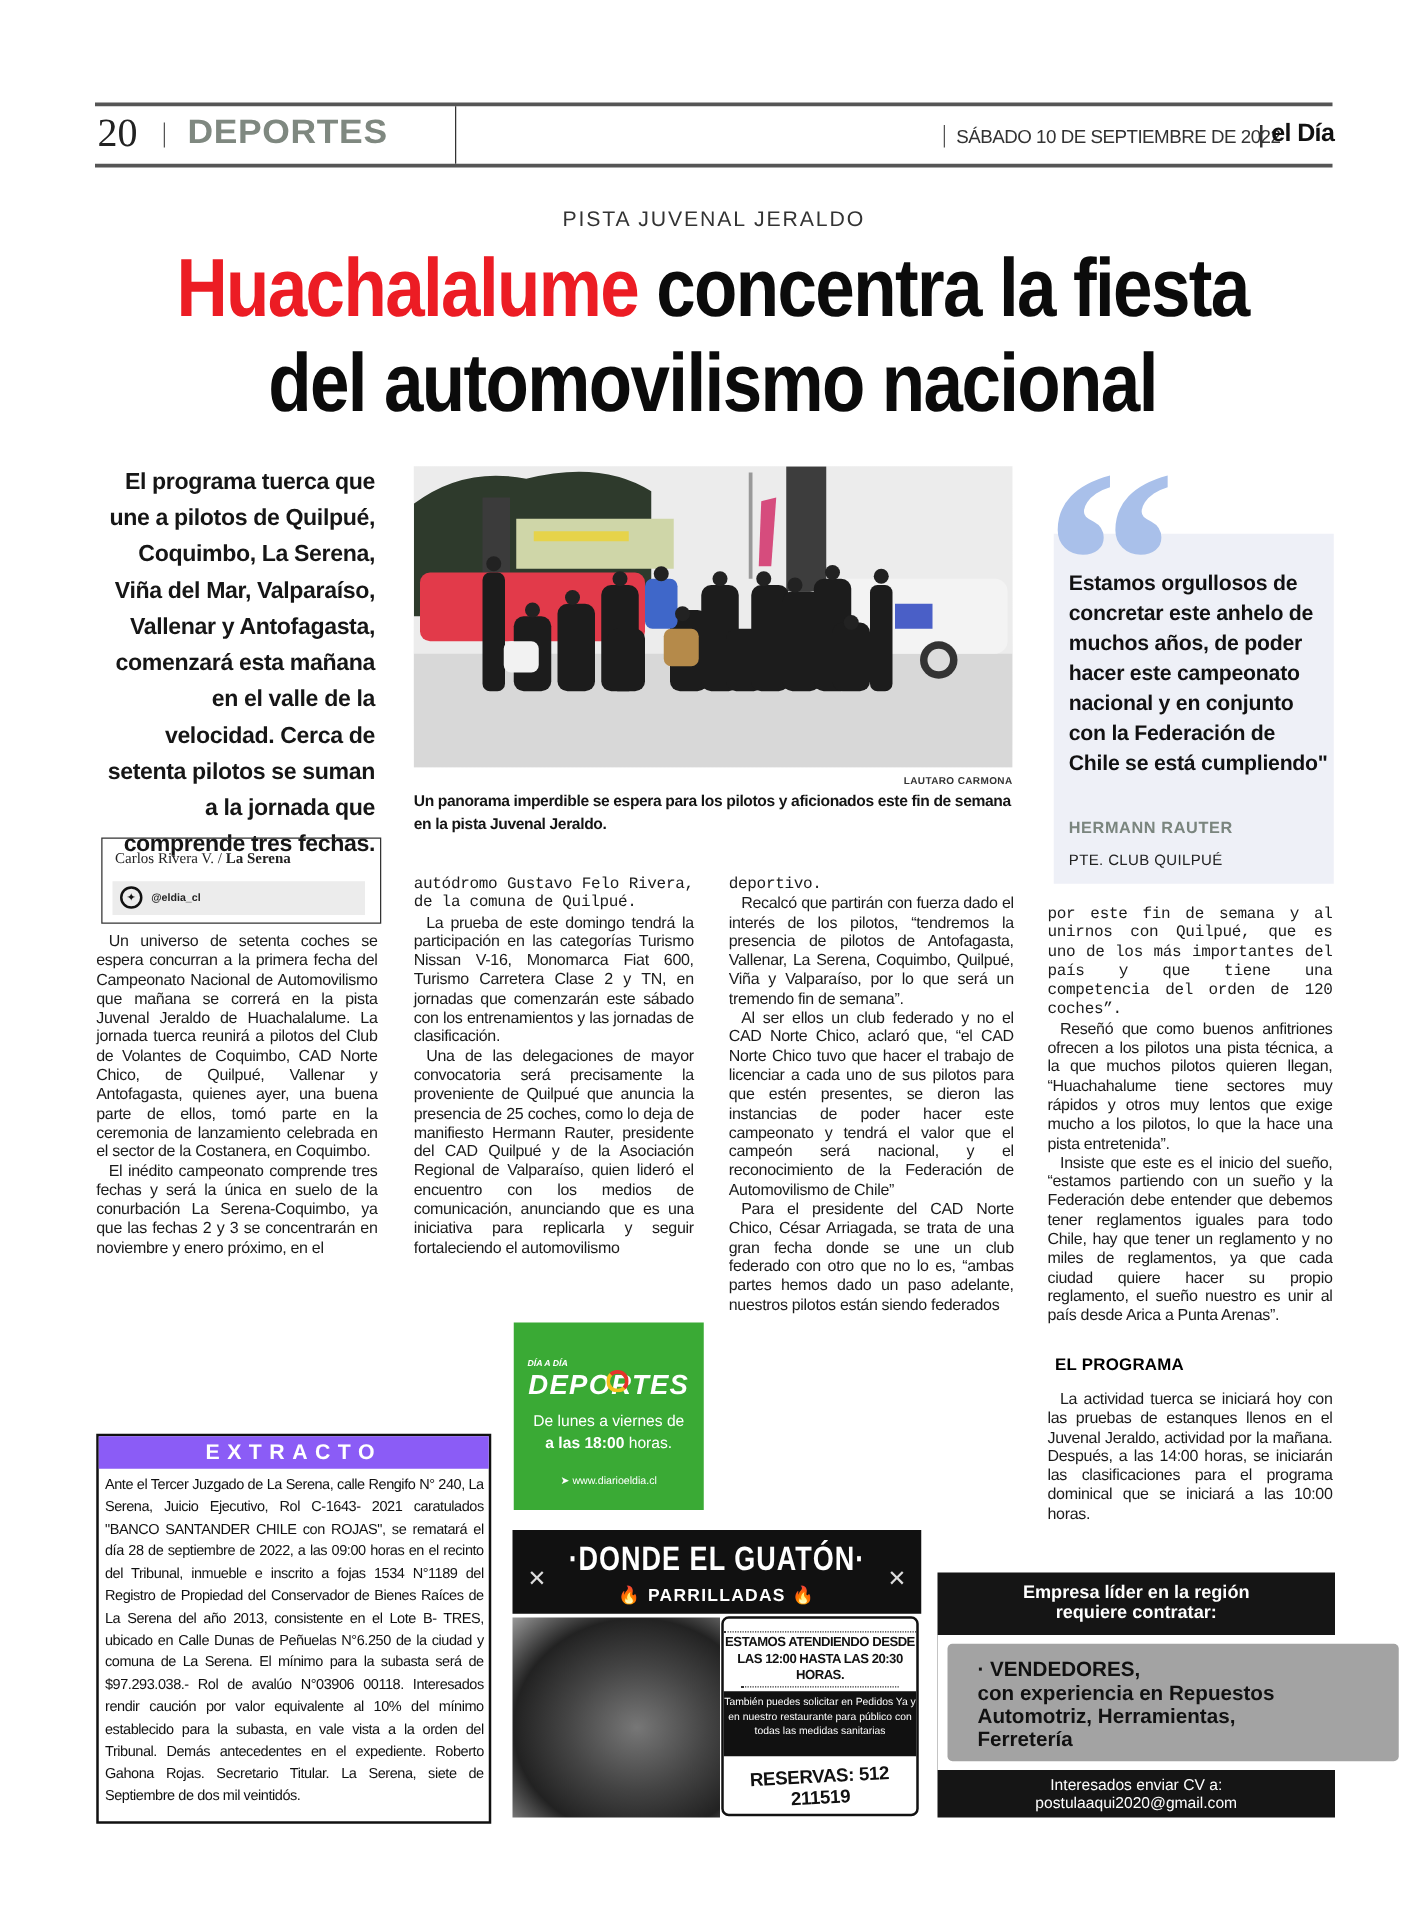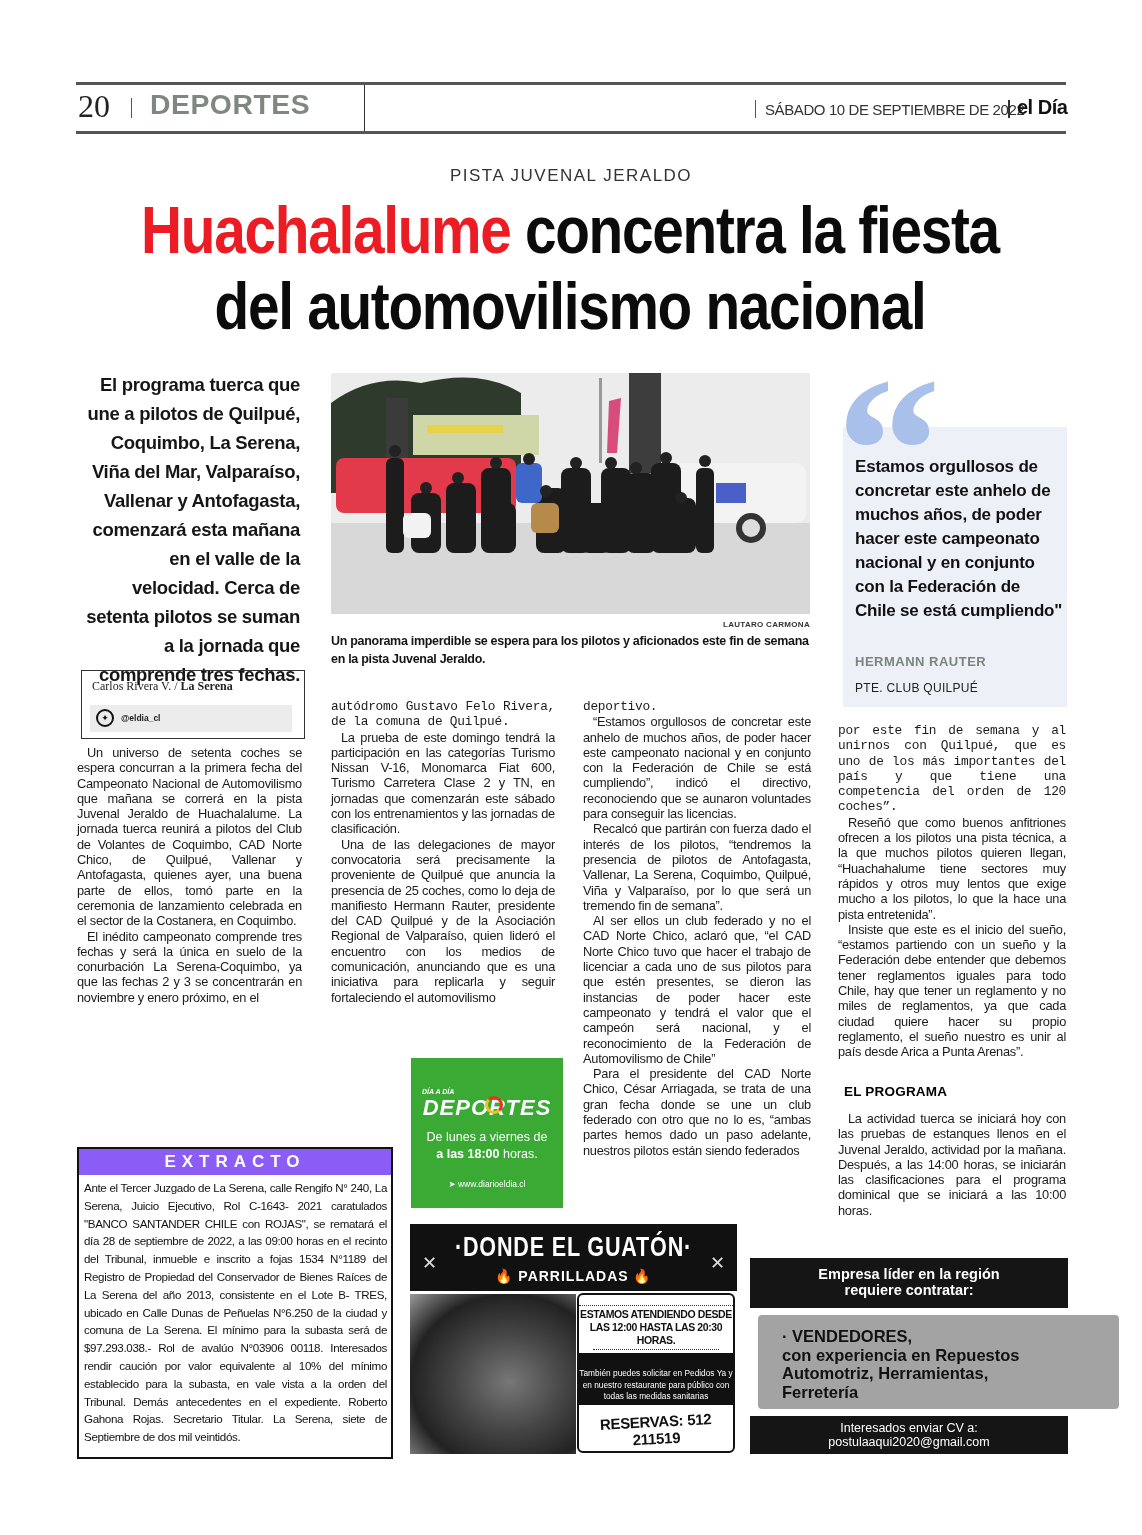--- a/index.html
+++ b/index.html
@@ -77,21 +77,21 @@
   .guaton { left: 410px; top: 1224px; width: 327px; height: 230px; background: #fff; }
   .g-head { position: absolute; left: 0; top: 0; width: 327px; height: 67px; background: #111; color: #fff; text-align: center; }
   .g-title { position: absolute; left: 0; width: 327px; top: 8px; font-weight: bold; font-size: 27px; letter-spacing: 1px; transform: scaleX(0.8); }
   .g-sub { position: absolute; left: 0; width: 327px; top: 44px; font-weight: bold; font-size: 14px; letter-spacing: 1px; }
   .g-fork-l { position: absolute; left: 12px; top: 28px; font-size: 18px; color: #ddd; }
   .g-fork-r { position: absolute; right: 12px; top: 28px; font-size: 18px; color: #ddd; }
   .g-photo { position: absolute; left: 0; top: 70px; width: 166px; height: 160px; background: radial-gradient(ellipse at 60% 55%, #777 0%, #444 40%, #222 70%, #999 100%); }
   .g-info { position: absolute; left: 167px; top: 69px; width: 158px; height: 160px; border: 2px solid #111; border-radius: 6px; background: #fff; }
   .g-hours { position: absolute; left: 0; width: 154px; top: 10px; text-align: center; font-weight: bold; font-size: 10.5px; line-height: 13px; color: #111; letter-spacing: -0.4px; border-top: 1px dotted #333; padding-top: 2px; }
   .g-dots { position: absolute; left: 14px; width: 126px; top: 54px; border-top: 1px dotted #333; }
-  .g-dark { position: absolute; left: 0; top: 58px; width: 154px; height: 52px; background: #111; color: #fff; text-align: center; font-size: 8.3px; line-height: 11.5px; padding-top: 15px; }
+  .g-dark { position: absolute; left: 0; top: 58px; width: 154px; height: 52px; background: #111; color: #fff; text-align: center; font-size: 8.3px; line-height: 11.5px; padding-top: 3px; }
   .g-res { position: absolute; left: 0; width: 154px; top: 118px; text-align: center; font-weight: bold; font-size: 15px; color: #111; transform: rotate(-3deg); letter-spacing: -0.3px; }
 
   
   .job { left: 750px; top: 1258px; width: 318px; height: 196px; background: #151515; }
   .job-head { position: absolute; left: 0; width: 318px; top: 8px; text-align: center; color: #fff; font-weight: bold; font-size: 14.5px; line-height: 16px; }
   .job-mid { position: absolute; left: 0; top: 50px; width: 318px; height: 108px; background: #fff; }
   .job-card { position: absolute; left: 8px; top: 7px; width: 361px; height: 94px; background: #a3a3a3; border-radius: 4px; }
   .job-text { position: absolute; left: 24px; top: 12px; font-weight: bold; font-size: 16.5px; line-height: 18.5px; color: #111; }
   .job-foot { position: absolute; left: 0; width: 318px; top: 164px; text-align: center; color: #fff; font-size: 12.5px; line-height: 13.5px; }
 </style>
@@ -185,21 +185,20 @@
   <p>Un universo de setenta coches se espera concurran a la primera fecha del Campeonato Nacional de Automovilismo que mañana se correrá en la pista Juvenal Jeraldo de Huachalalume. La jornada tuerca reunirá a pilotos del Club de Volantes de Coquimbo, CAD Norte Chico, de Quilpué, Vallenar y Antofagasta, quienes ayer, una buena parte de ellos, tomó parte en la ceremonia de lanzamiento celebrada en el sector de la Costanera, en Coquimbo.</p>
   <p>El inédito campeonato comprende tres fechas y será la única en suelo de la conurbación La Serena-Coquimbo, ya que las fechas 2 y 3 se concentrarán en noviembre y enero próximo, en el</p>
 </div>
 <div class="abs col col2">
   <p class="noind">autódromo Gustavo Felo Rivera, de la comuna de Quilpué.</p>
   <p>La prueba de este domingo tendrá la participación en las categorías Turismo Nissan V-16, Monomarca Fiat 600, Turismo Carretera Clase 2 y TN, en jornadas que comenzarán este sábado con los entrenamientos y las jornadas de clasificación.</p>
   <p>Una de las delegaciones de mayor convocatoria será precisamente la proveniente de Quilpué que anuncia la presencia de 25 coches, como lo deja de manifiesto Hermann Rauter, presidente del CAD Quilpué y de la Asociación Regional de Valparaíso, quien lideró el encuentro con los medios de comunicación, anunciando que es una iniciativa para replicarla y seguir fortaleciendo el automovilismo</p>
 </div>
 <div class="abs col col3">
   <p class="noind">deportivo.</p>
-  <p>“Estamos orgullosos de concretar este anhelo de muchos años, de poder hacer este campeonato nacional y en conjunto con la Federación de Chile se está cumpliendo”, indicó el directivo, reconociendo que se aunaron voluntades para conseguir las licencias.</p>
   <p>Recalcó que partirán con fuerza dado el interés de los pilotos, “tendremos la presencia de pilotos de Antofagasta, Vallenar, La Serena, Coquimbo, Quilpué, Viña y Valparaíso, por lo que será un tremendo fin de semana”.</p>
   <p>Al ser ellos un club federado y no el CAD Norte Chico, aclaró que, “el CAD Norte Chico tuvo que hacer el trabajo de licenciar a cada uno de sus pilotos para que estén presentes, se dieron las instancias de poder hacer este campeonato y tendrá el valor que el campeón será nacional, y el reconocimiento de la Federación de Automovilismo de Chile”</p>
   <p>Para el presidente del CAD Norte Chico, César Arriagada, se trata de una gran fecha donde se une un club federado con otro que no lo es, “ambas partes hemos dado un paso adelante, nuestros pilotos están siendo federados</p>
 </div>
 <div class="abs col col4">
   <p class="noind">por este fin de semana y al unirnos con Quilpué, que es uno de los más importantes del país y que tiene una competencia del orden de 120 coches”.</p>
   <p>Reseñó que como buenos anfitriones ofrecen a los pilotos una pista técnica, a la que muchos pilotos quieren llegan, “Huachahalume tiene sectores muy rápidos y otros muy lentos que exige mucho a los pilotos, lo que la hace una pista entretenida”.</p>
   <p>Insiste que este es el inicio del sueño, “estamos partiendo con un sueño y la Federación debe entender que debemos tener reglamentos iguales para todo Chile, hay que tener un reglamento y no miles de reglamentos, ya que cada ciudad quiere hacer su propio reglamento, el sueño nuestro es unir al país desde Arica a Punta Arenas”.</p>
 </div>
 <div class="abs subhead">EL PROGRAMA</div>

